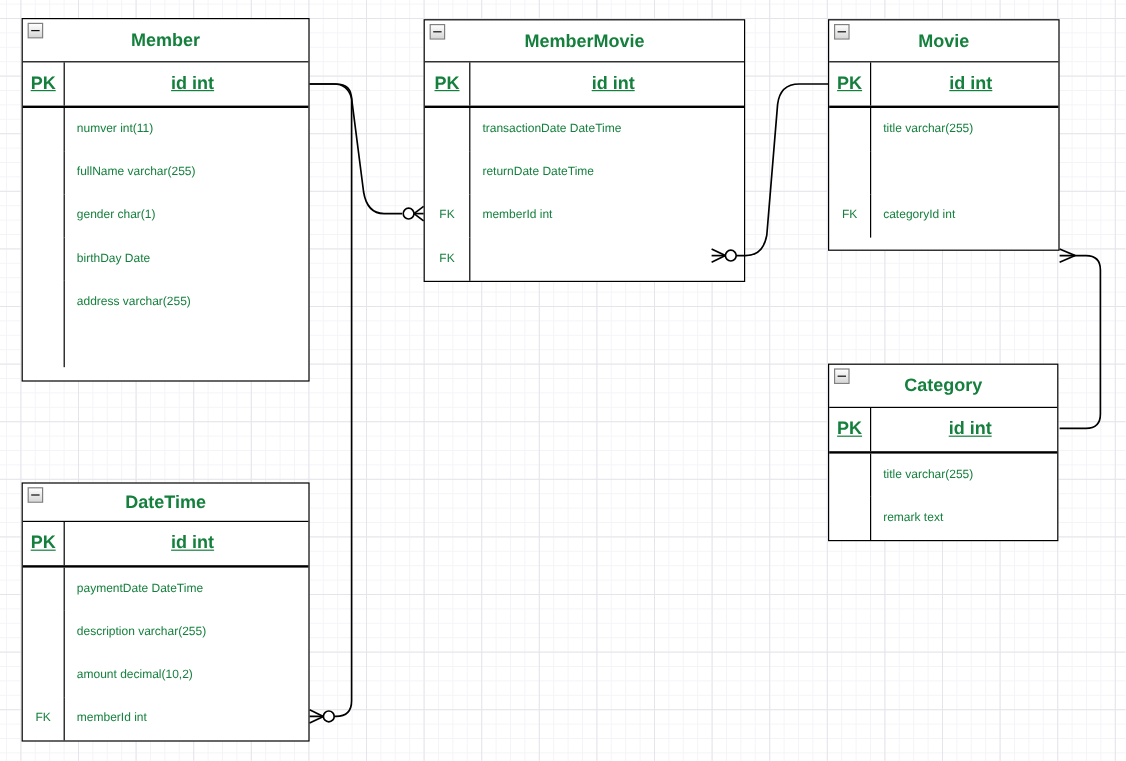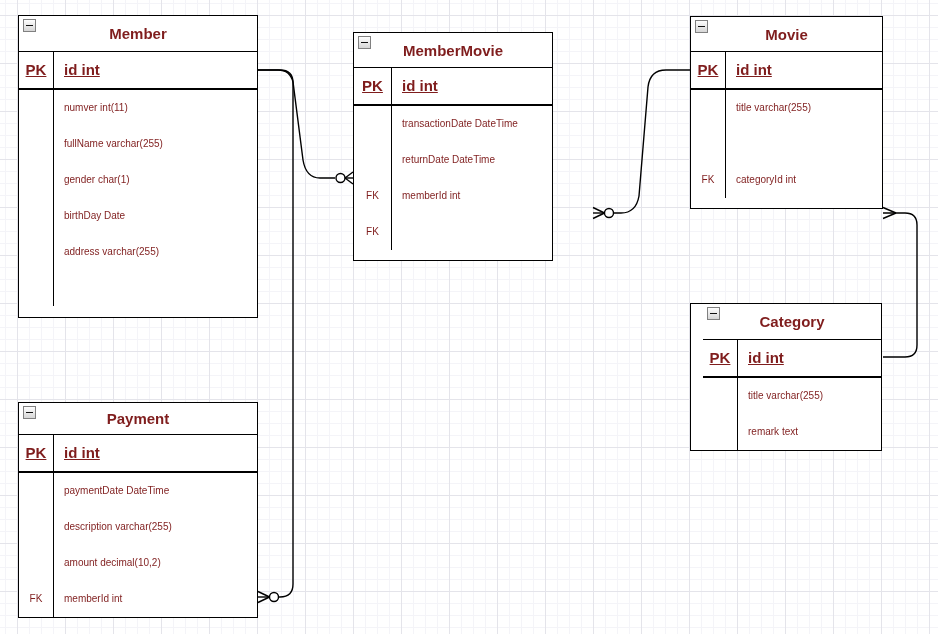--- a/index.html
+++ b/index.html
@@ -10,42 +10,42 @@
     background-image:
       linear-gradient(to right, #e4e4ea 1px, transparent 1px),
       linear-gradient(to bottom, #e4e4ea 1px, transparent 1px),
       linear-gradient(to right, #f4f4f8 1px, transparent 1px),
       linear-gradient(to bottom, #f4f4f8 1px, transparent 1px);
     background-size:48px 48px,48px 48px,12px 12px,12px 12px;
     background-position:17px 15px,17px 15px,5px 3px,5px 3px;
   }
   .er-table{
     position:absolute;background:#fff;border:1.6px solid #000;
-    box-sizing:border-box;color:#7f1d1d;
+    box-sizing:border-box;color:#15803d;
   }
   .er-header{
     position:relative;border-bottom:1.6px solid #000;
     display:flex;align-items:center;justify-content:center;
     font-weight:bold;font-size:15px;
   }
   .collapse-btn{
     position:absolute;left:4px;top:3px;width:13px;height:13px;
     border:1px solid #808080;box-sizing:border-box;
     background:linear-gradient(#fefefe,#d6d6d6);
     display:flex;align-items:center;justify-content:center;cursor:pointer;
   }
   .collapse-btn .minus{width:7px;height:0;border-top:1.6px solid #111;}
   .trow{display:flex;height:36px;line-height:36px;font-size:10px;}
   .kcell{
     flex:0 0 var(--kw,35px);text-align:center;
     border-right:1.4px solid #000;box-sizing:border-box;
   }
   .acell{flex:1;padding-left:10px;white-space:nowrap;overflow:hidden;}
   .pkrow{border-bottom:2.6px solid #000;font-weight:bold;font-size:15px;}
-  .pkrow .acell{text-decoration:underline;}
+  .pkrow .acell{text-decoration:underline;text-align:center;}
   .pkrow .kcell{font-weight:bold;text-decoration:underline;}
   svg.wires{position:absolute;left:0;top:0;pointer-events:none;}
   svg.wires path, svg.wires line{fill:none;stroke:#000;stroke-width:1.4;}
   svg.wires circle{fill:#fff;stroke:#000;stroke-width:1.4;}
 </style>
 </head>
 <body>
 
 <div class="er-table" style="left:18px;top:15px;width:240px;--kw:35px;padding-bottom:11px;">
   <div class="er-header" style="height:35px;">
@@ -78,21 +78,21 @@
       <div class="trow">
         <div class="kcell"></div>
         <div class="acell">address varchar(255)</div>
       </div>
       <div class="trow">
         <div class="kcell"></div>
       </div>
     </div>
 </div>
 
-<div class="er-table" style="left:353px;top:32px;width:200px;--kw:38px;padding-bottom:10px;">
+<div class="er-table" style="left:353px;top:16px;width:268px;--kw:38px;padding-bottom:0;">
   <div class="er-header" style="height:34px;">
     <span class="collapse-btn">
         <span class="minus"></span>
       </span>
     <span>MemberMovie</span>
   </div>
   <div class="rows">
       <div class="trow pkrow">
         <div class="kcell">PK</div>
         <div class="acell">id int</div>
@@ -134,21 +134,21 @@
       <div class="trow">
         <div class="kcell"></div>
       </div>
       <div class="trow">
         <div class="kcell">FK</div>
         <div class="acell">categoryId int</div>
       </div>
     </div>
 </div>
 
-<div class="er-table" style="left:690px;top:303px;width:192px;padding-left:12px;--kw:35px;">
+<div class="er-table" style="left:690px;top:303px;width:192px;--kw:35px;">
   <div class="er-header" style="height:35px;">
     <span class="collapse-btn">
         <span class="minus"></span>
       </span>
     <span>Category</span>
   </div>
   <div class="rows">
       <div class="trow pkrow">
         <div class="kcell">PK</div>
         <div class="acell">id int</div>
@@ -162,21 +162,21 @@
         <div class="acell">remark text</div>
       </div>
     </div>
 </div>
 
 <div class="er-table" style="left:18px;top:402px;width:240px;--kw:35px;">
   <div class="er-header" style="height:31px;">
     <span class="collapse-btn">
         <span class="minus"></span>
       </span>
-    <span>Payment</span>
+    <span>DateTime</span>
   </div>
   <div class="rows">
       <div class="trow pkrow">
         <div class="kcell">PK</div>
         <div class="acell">id int</div>
       </div>
       <div class="trow">
         <div class="kcell"></div>
         <div class="acell">paymentDate DateTime</div>
       </div>

